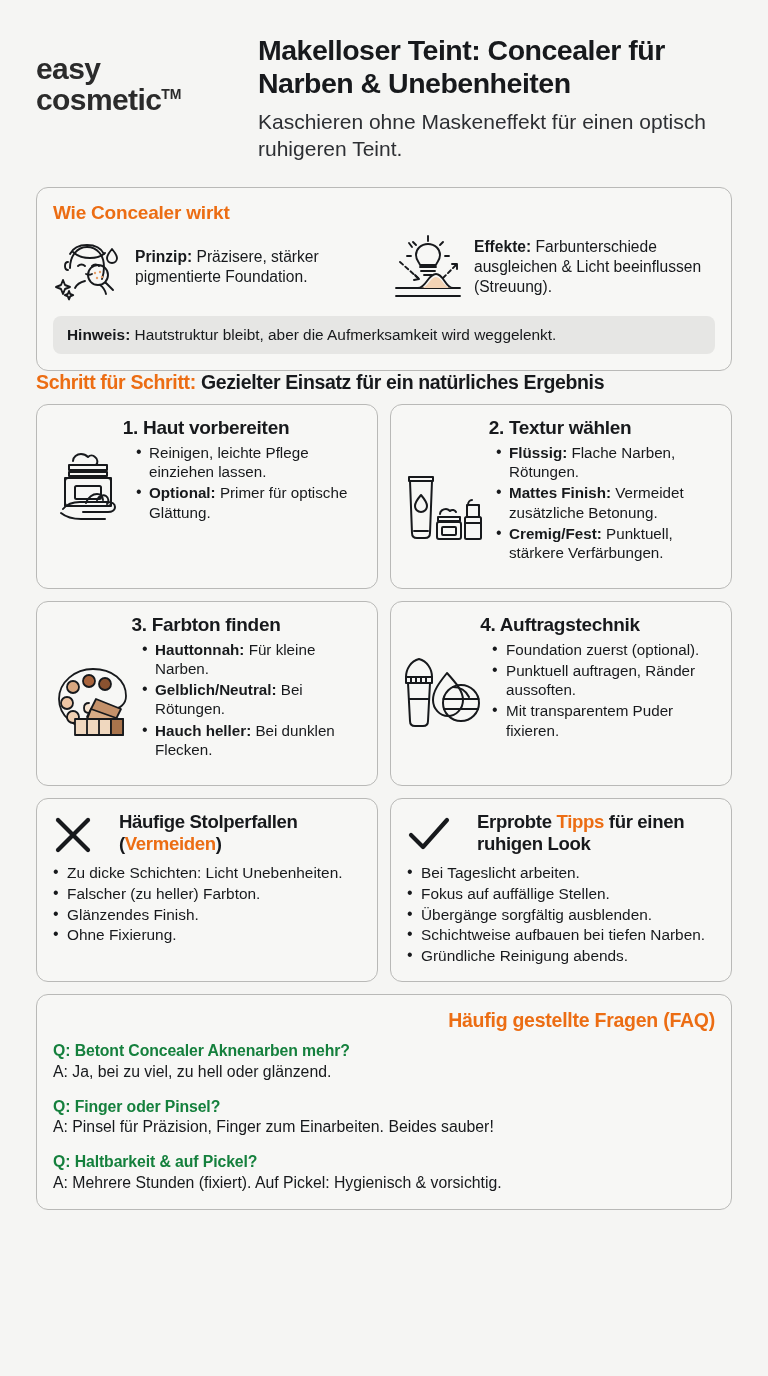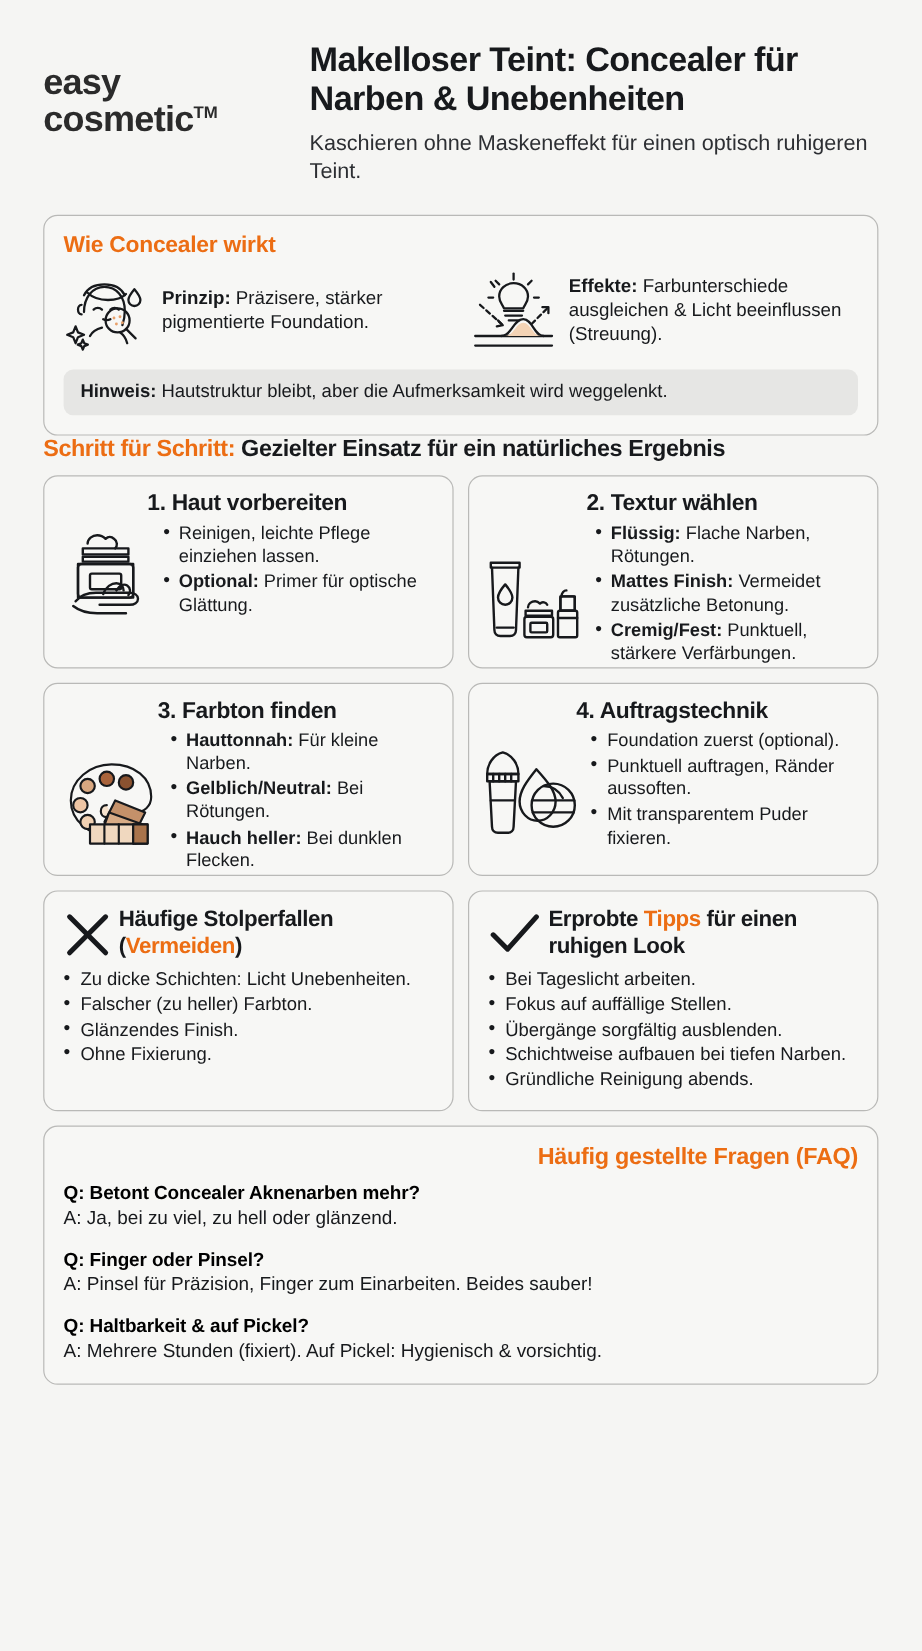--- a/index.html
+++ b/index.html
@@ -47,21 +47,21 @@
   .header-text { flex: 1; padding-left: 6px; }
   .h1 {
     font-size: 28.5px;
     font-weight: 700;
     line-height: 1.17;
     letter-spacing: -0.5px;
     color: #17191c;
   }
   .subtitle {
     margin-top: 7px;
-    font-size: 18px;
+    font-size: 21px;
     line-height: 1.32;
     color: #2d2f33;
   }
 
   
   .card {
     border: 1.4px solid #b9b9b7;
     border-radius: 12px;
     background: #f7f7f5;
     padding: 16px 18px;
@@ -112,21 +112,21 @@
     color: #17191c;
   }
   .section-heading .accent { color: #ec6d13; }
 
   
   .grid2 {
     display: grid;
     grid-template-columns: 1fr 1fr;
     gap: 12px;
   }
-  .step-card { padding: 12px 14px 0 12px; }
+  .step-card { padding: 12px 14px 24px 12px; }
   .step-title {
     text-align: center;
     font-size: 19px;
     font-weight: 700;
     letter-spacing: -0.3px;
     color: #17191c;
     margin-bottom: 4px;
   }
   .step-body {
     display: flex;
@@ -154,21 +154,21 @@
     top: -1px;
     font-size: 16px;
   }
   .step-list.noicon li { padding-left: 15px; }
 
   
   .pt-card { padding: 12px 14px 14px 14px; }
   .pt-head {
     display: flex;
     align-items: flex-start;
-    gap: 4px;
+    gap: 24px;
     margin-bottom: 6px;
   }
   .pt-head .ic { flex: 0 0 auto; padding-top: 2px; }
   .pt-title {
     font-size: 18.6px;
     font-weight: 700;
     letter-spacing: -0.35px;
     line-height: 1.18;
     color: #17191c;
   }
@@ -201,21 +201,21 @@
     letter-spacing: -0.25px;
     margin-bottom: 9px;
     text-align: right;
   }
   .faq-item { margin-bottom: 15px; }
   .faq-item:last-child { margin-bottom: 0; }
   .faq-q {
     font-size: 15.8px;
     font-weight: 700;
     letter-spacing: -0.1px;
-    color: #000000;
+    color: #15803d;
     line-height: 1.25;
   }
   .faq-a {
     font-size: 15.8px;
     color: #17191c;
     line-height: 1.25;
     margin-top: 1px;
   }
 
   b, strong { font-weight: 700; }

